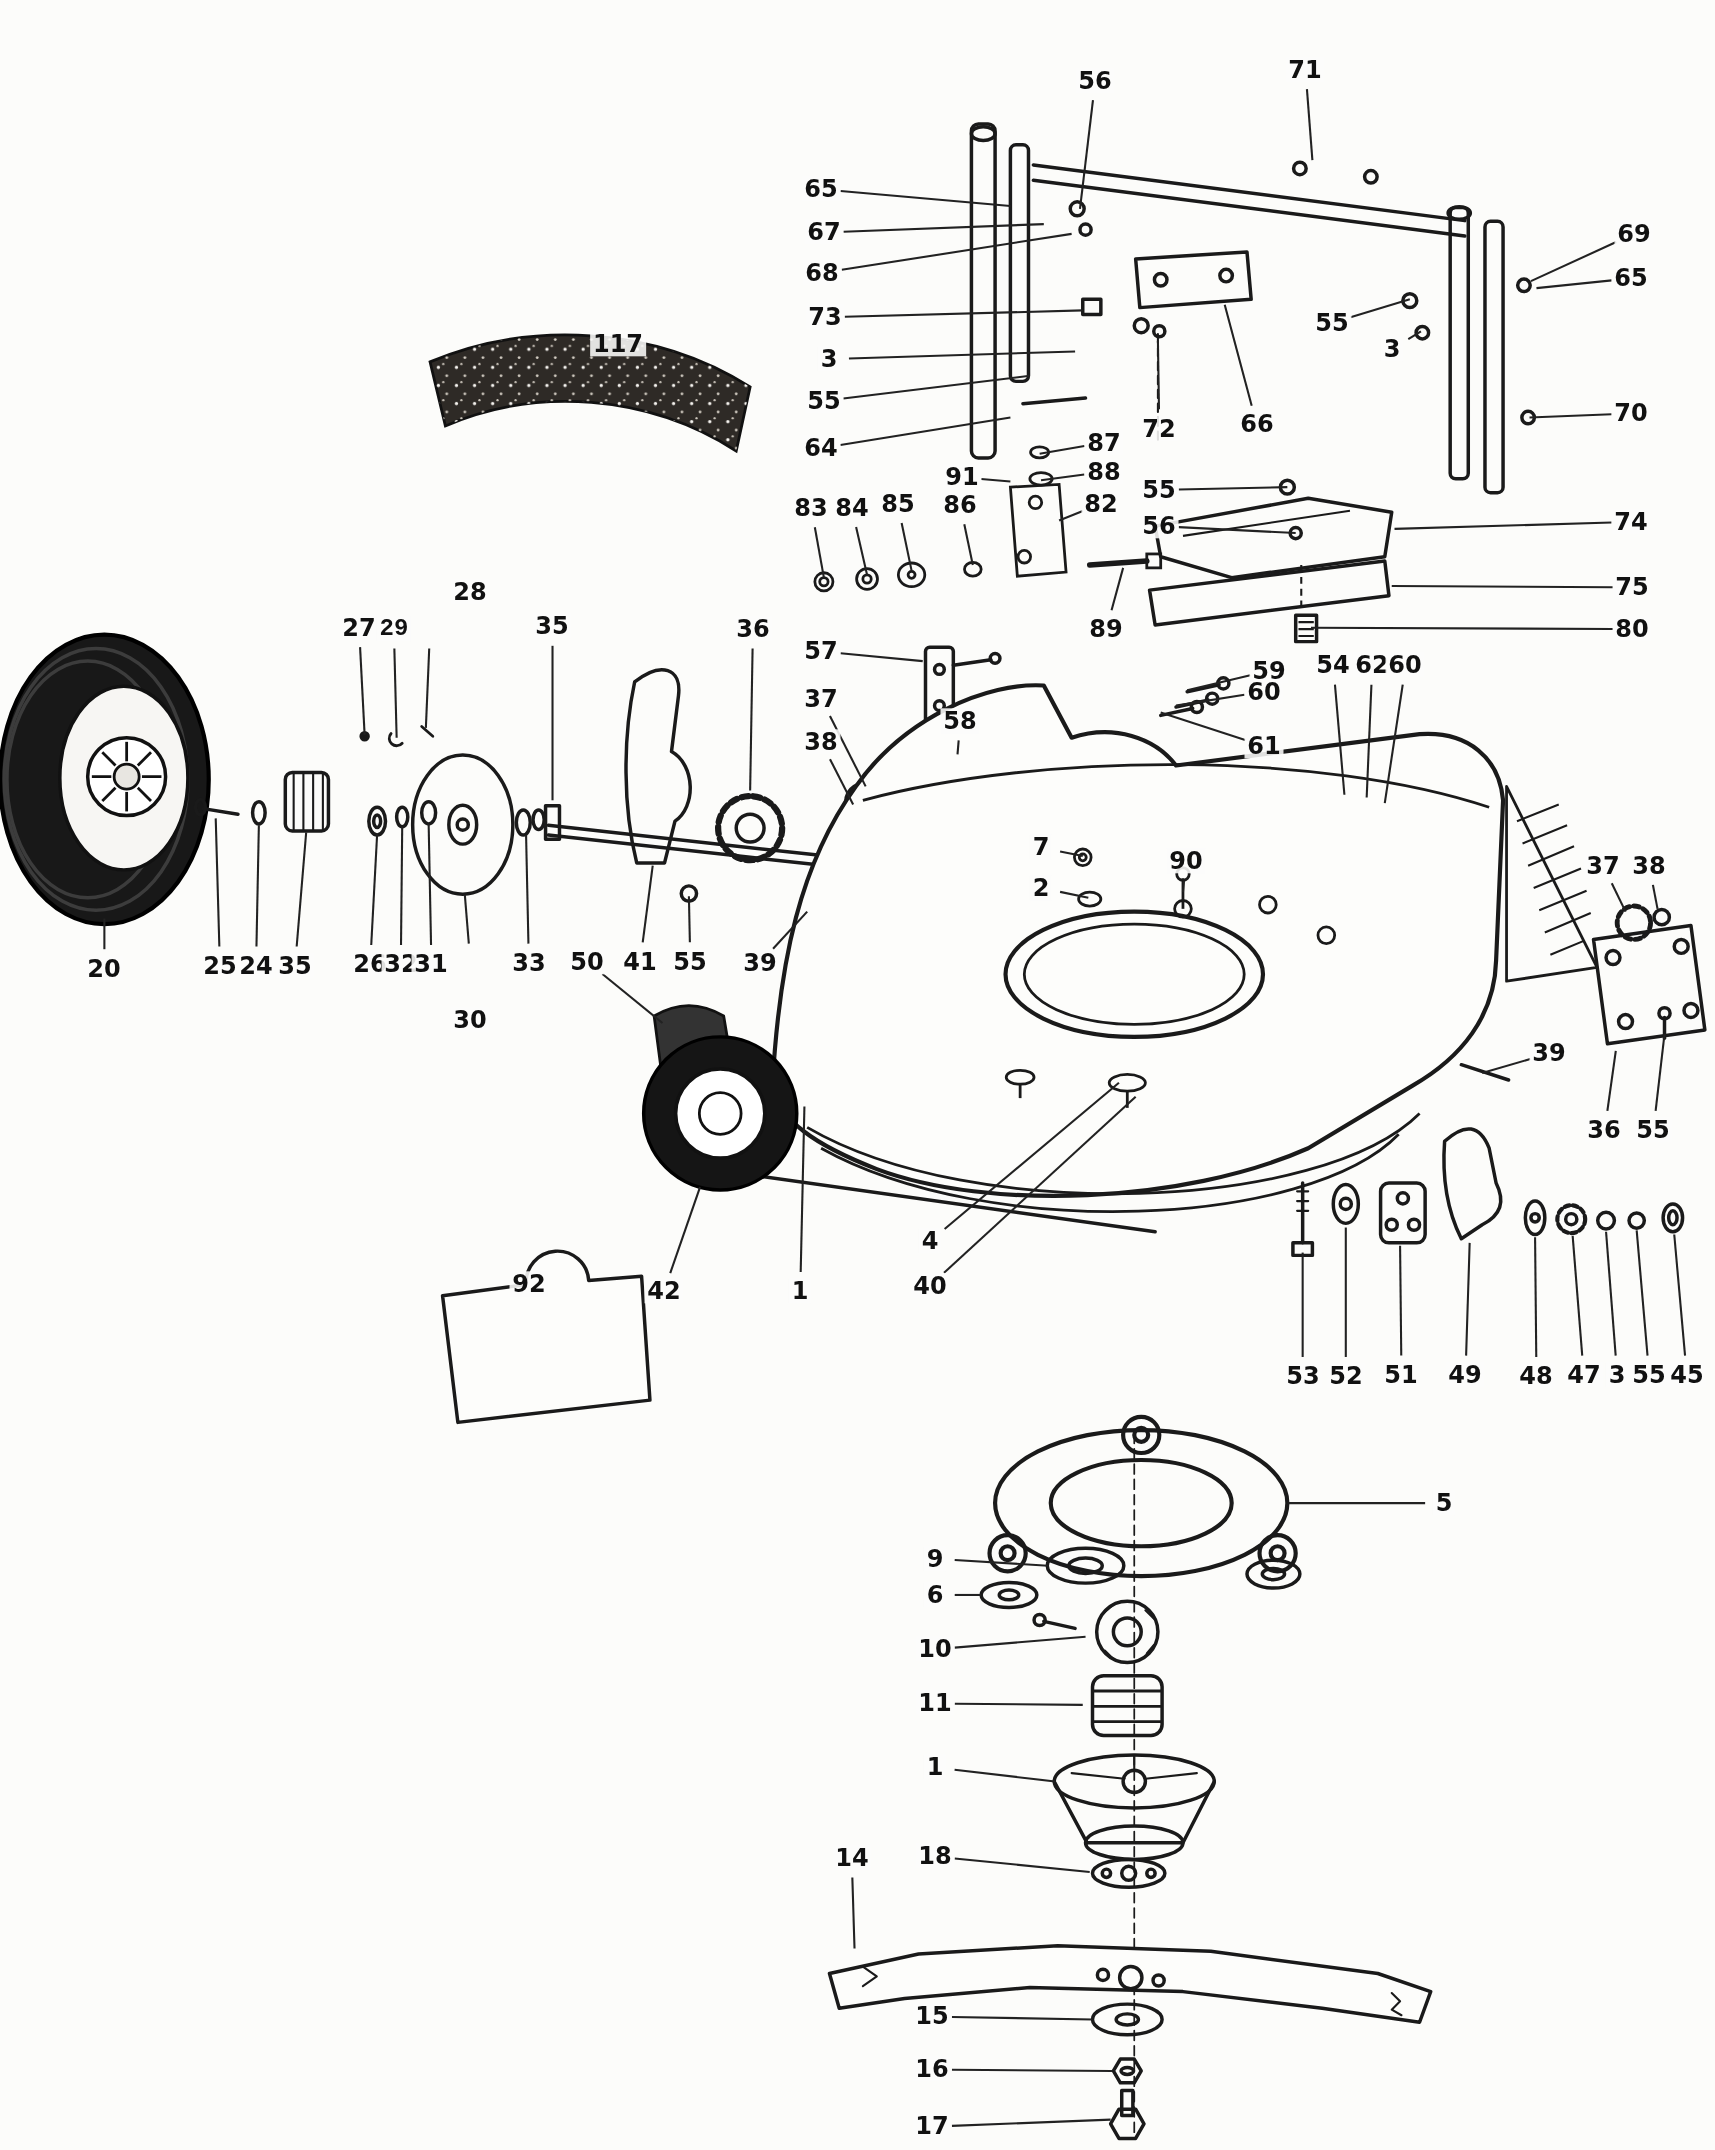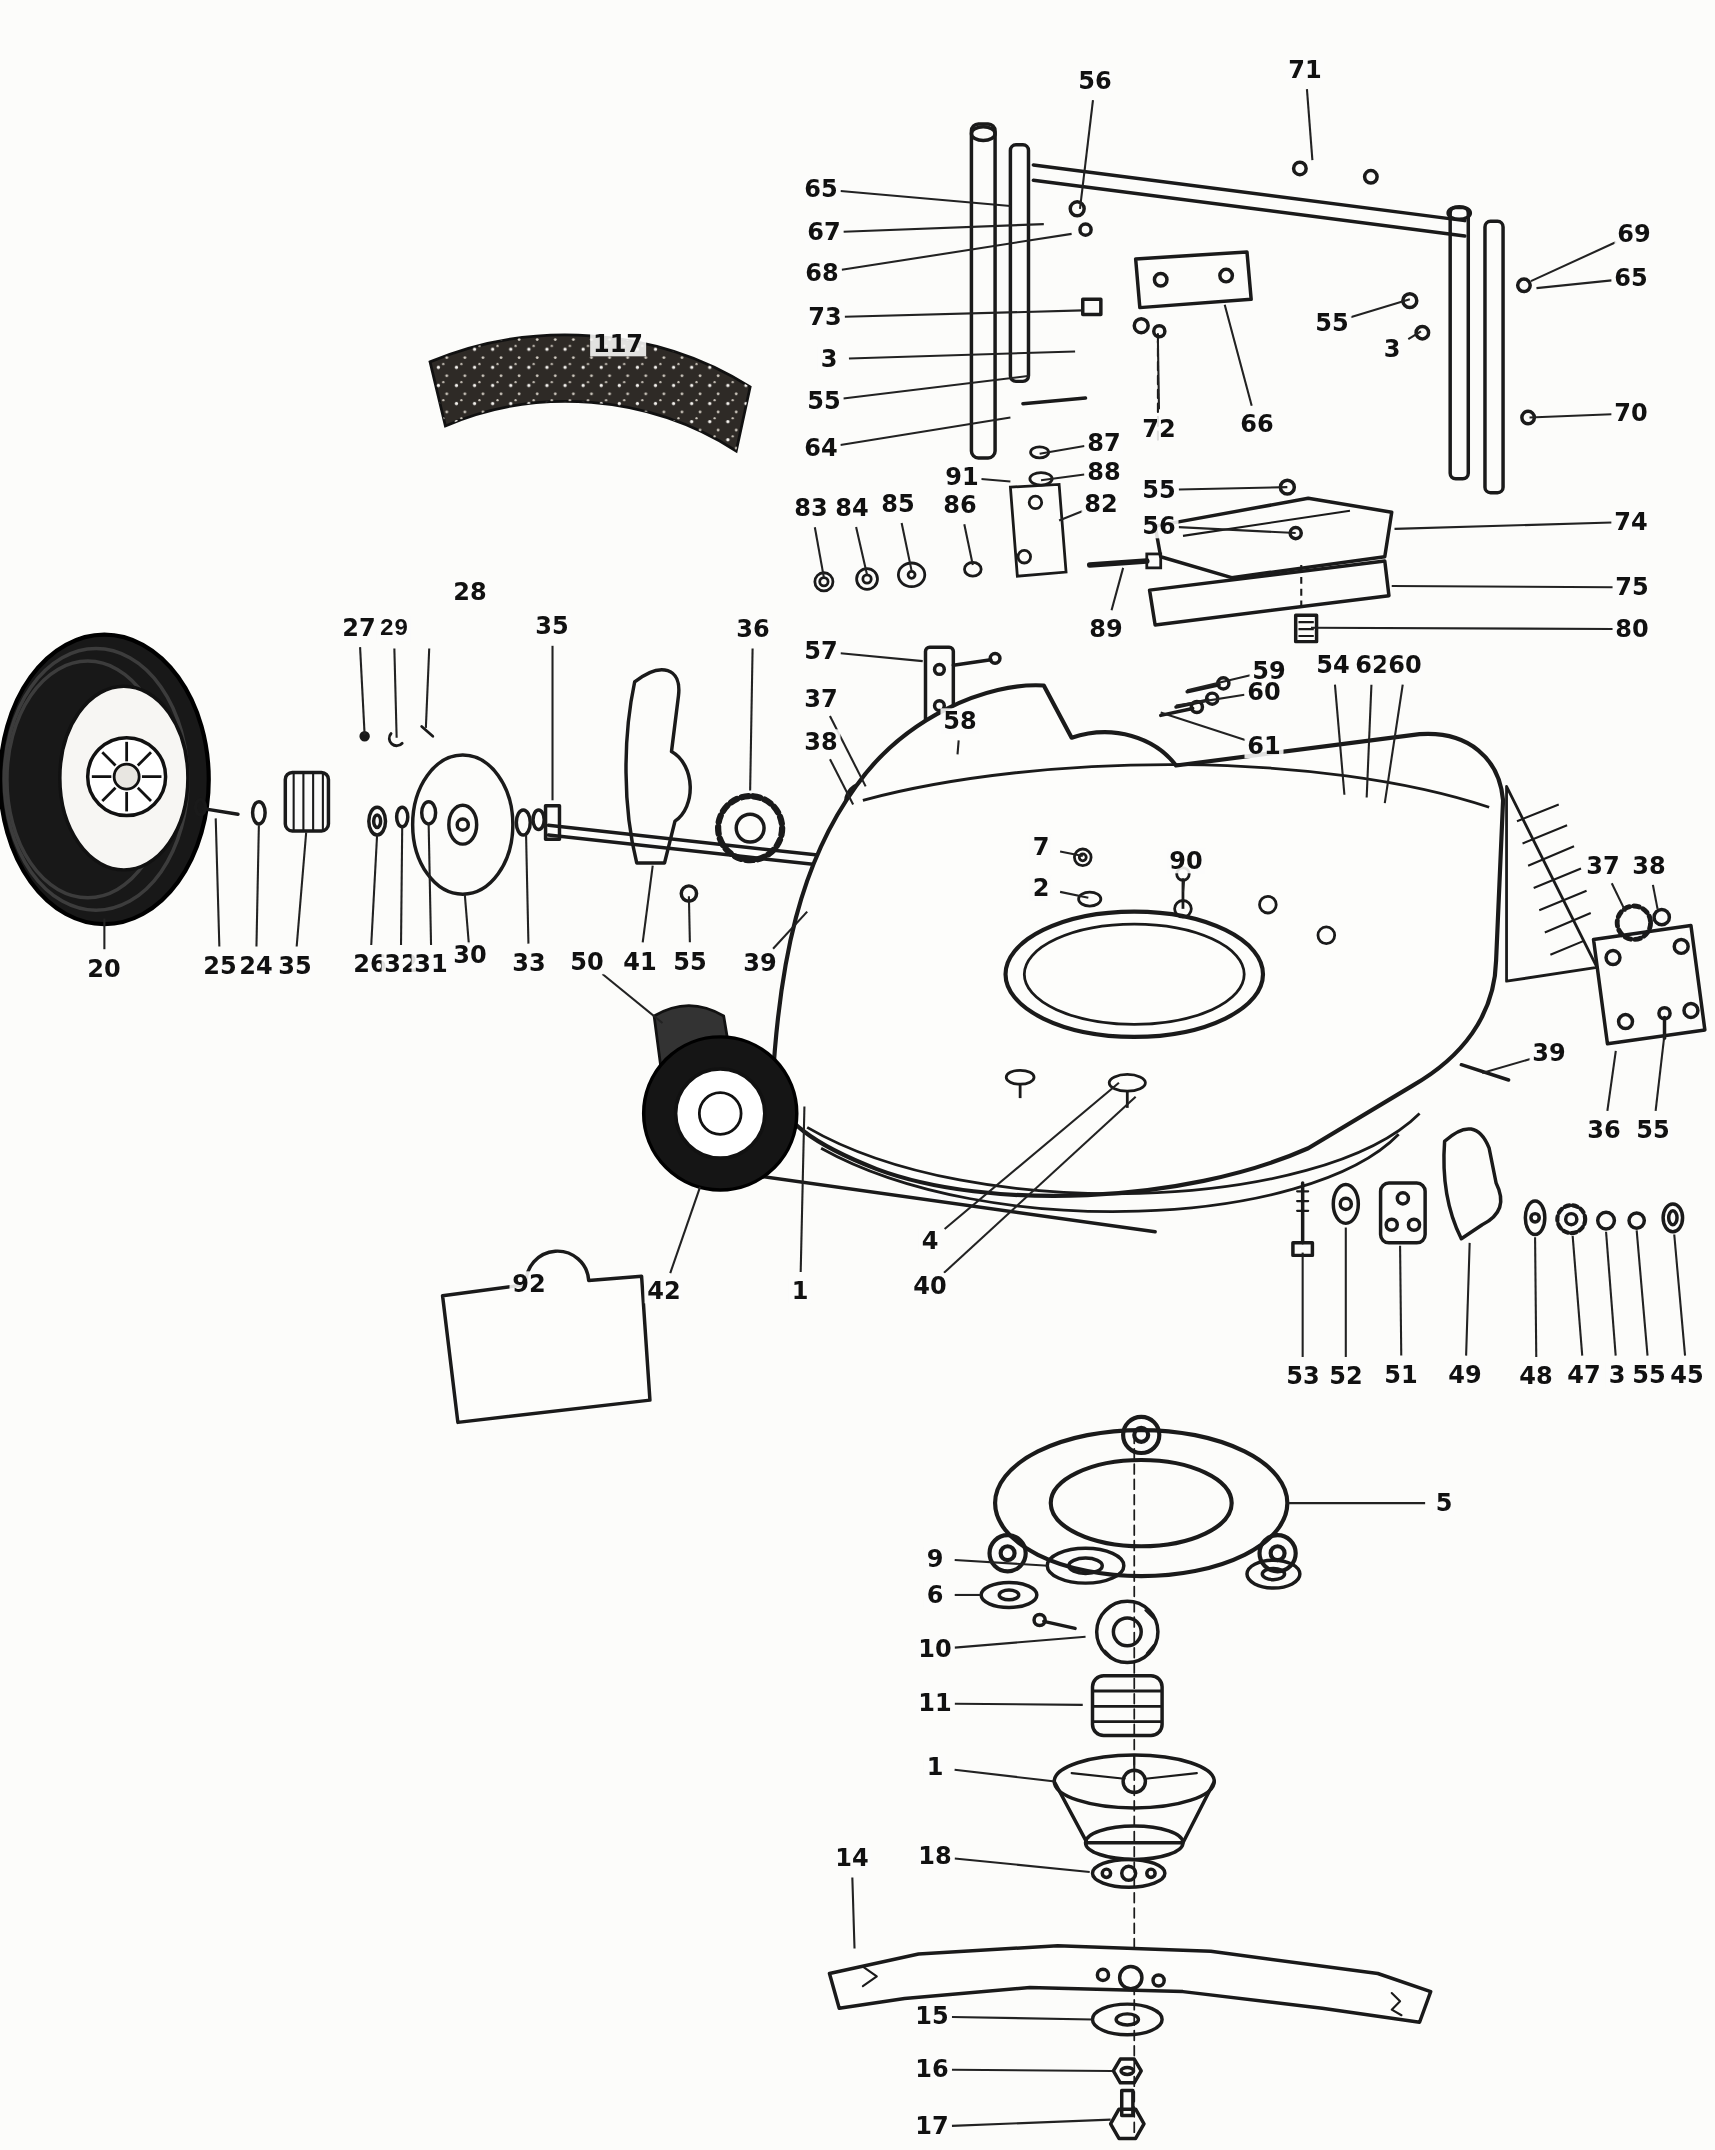--- a/index.html
+++ b/index.html
@@ -435,21 +435,21 @@
       <div class="callout" style="left: 1186px; top: 861px;">90</div>
       <div class="callout" style="left: 1603px; top: 866px;">37</div>
       <div class="callout" style="left: 1649px; top: 866px;">38</div>
       <div class="callout" style="left: 104px; top: 969px;">20</div>
       <div class="callout" style="left: 220px; top: 966px;">25</div>
       <div class="callout" style="left: 256px; top: 966px;">24</div>
       <div class="callout" style="left: 295px; top: 966px;">35</div>
       <div class="callout" style="left: 370px; top: 964px;">26</div>
       <div class="callout" style="left: 401px; top: 964px;">32</div>
       <div class="callout" style="left: 431px; top: 964px;">31</div>
-      <div class="callout" style="left: 470px; top: 955px;">30</div>
+      <div class="callout" style="left: 470px; top: 1020px;">30</div>
       <div class="callout" style="left: 529px; top: 963px;">33</div>
       <div class="callout" style="left: 587px; top: 962px;">50</div>
       <div class="callout" style="left: 640px; top: 962px;">41</div>
       <div class="callout" style="left: 690px; top: 962px;">55</div>
       <div class="callout" style="left: 760px; top: 963px;">39</div>
       <div class="callout" style="left: 1549px; top: 1053px;">39</div>
       <div class="callout" style="left: 1604px; top: 1130px;">36</div>
       <div class="callout" style="left: 1653px; top: 1130px;">55</div>
       <div class="callout" style="left: 529px; top: 1284px;">92</div>
       <div class="callout" style="left: 664px; top: 1291px;">42</div>

